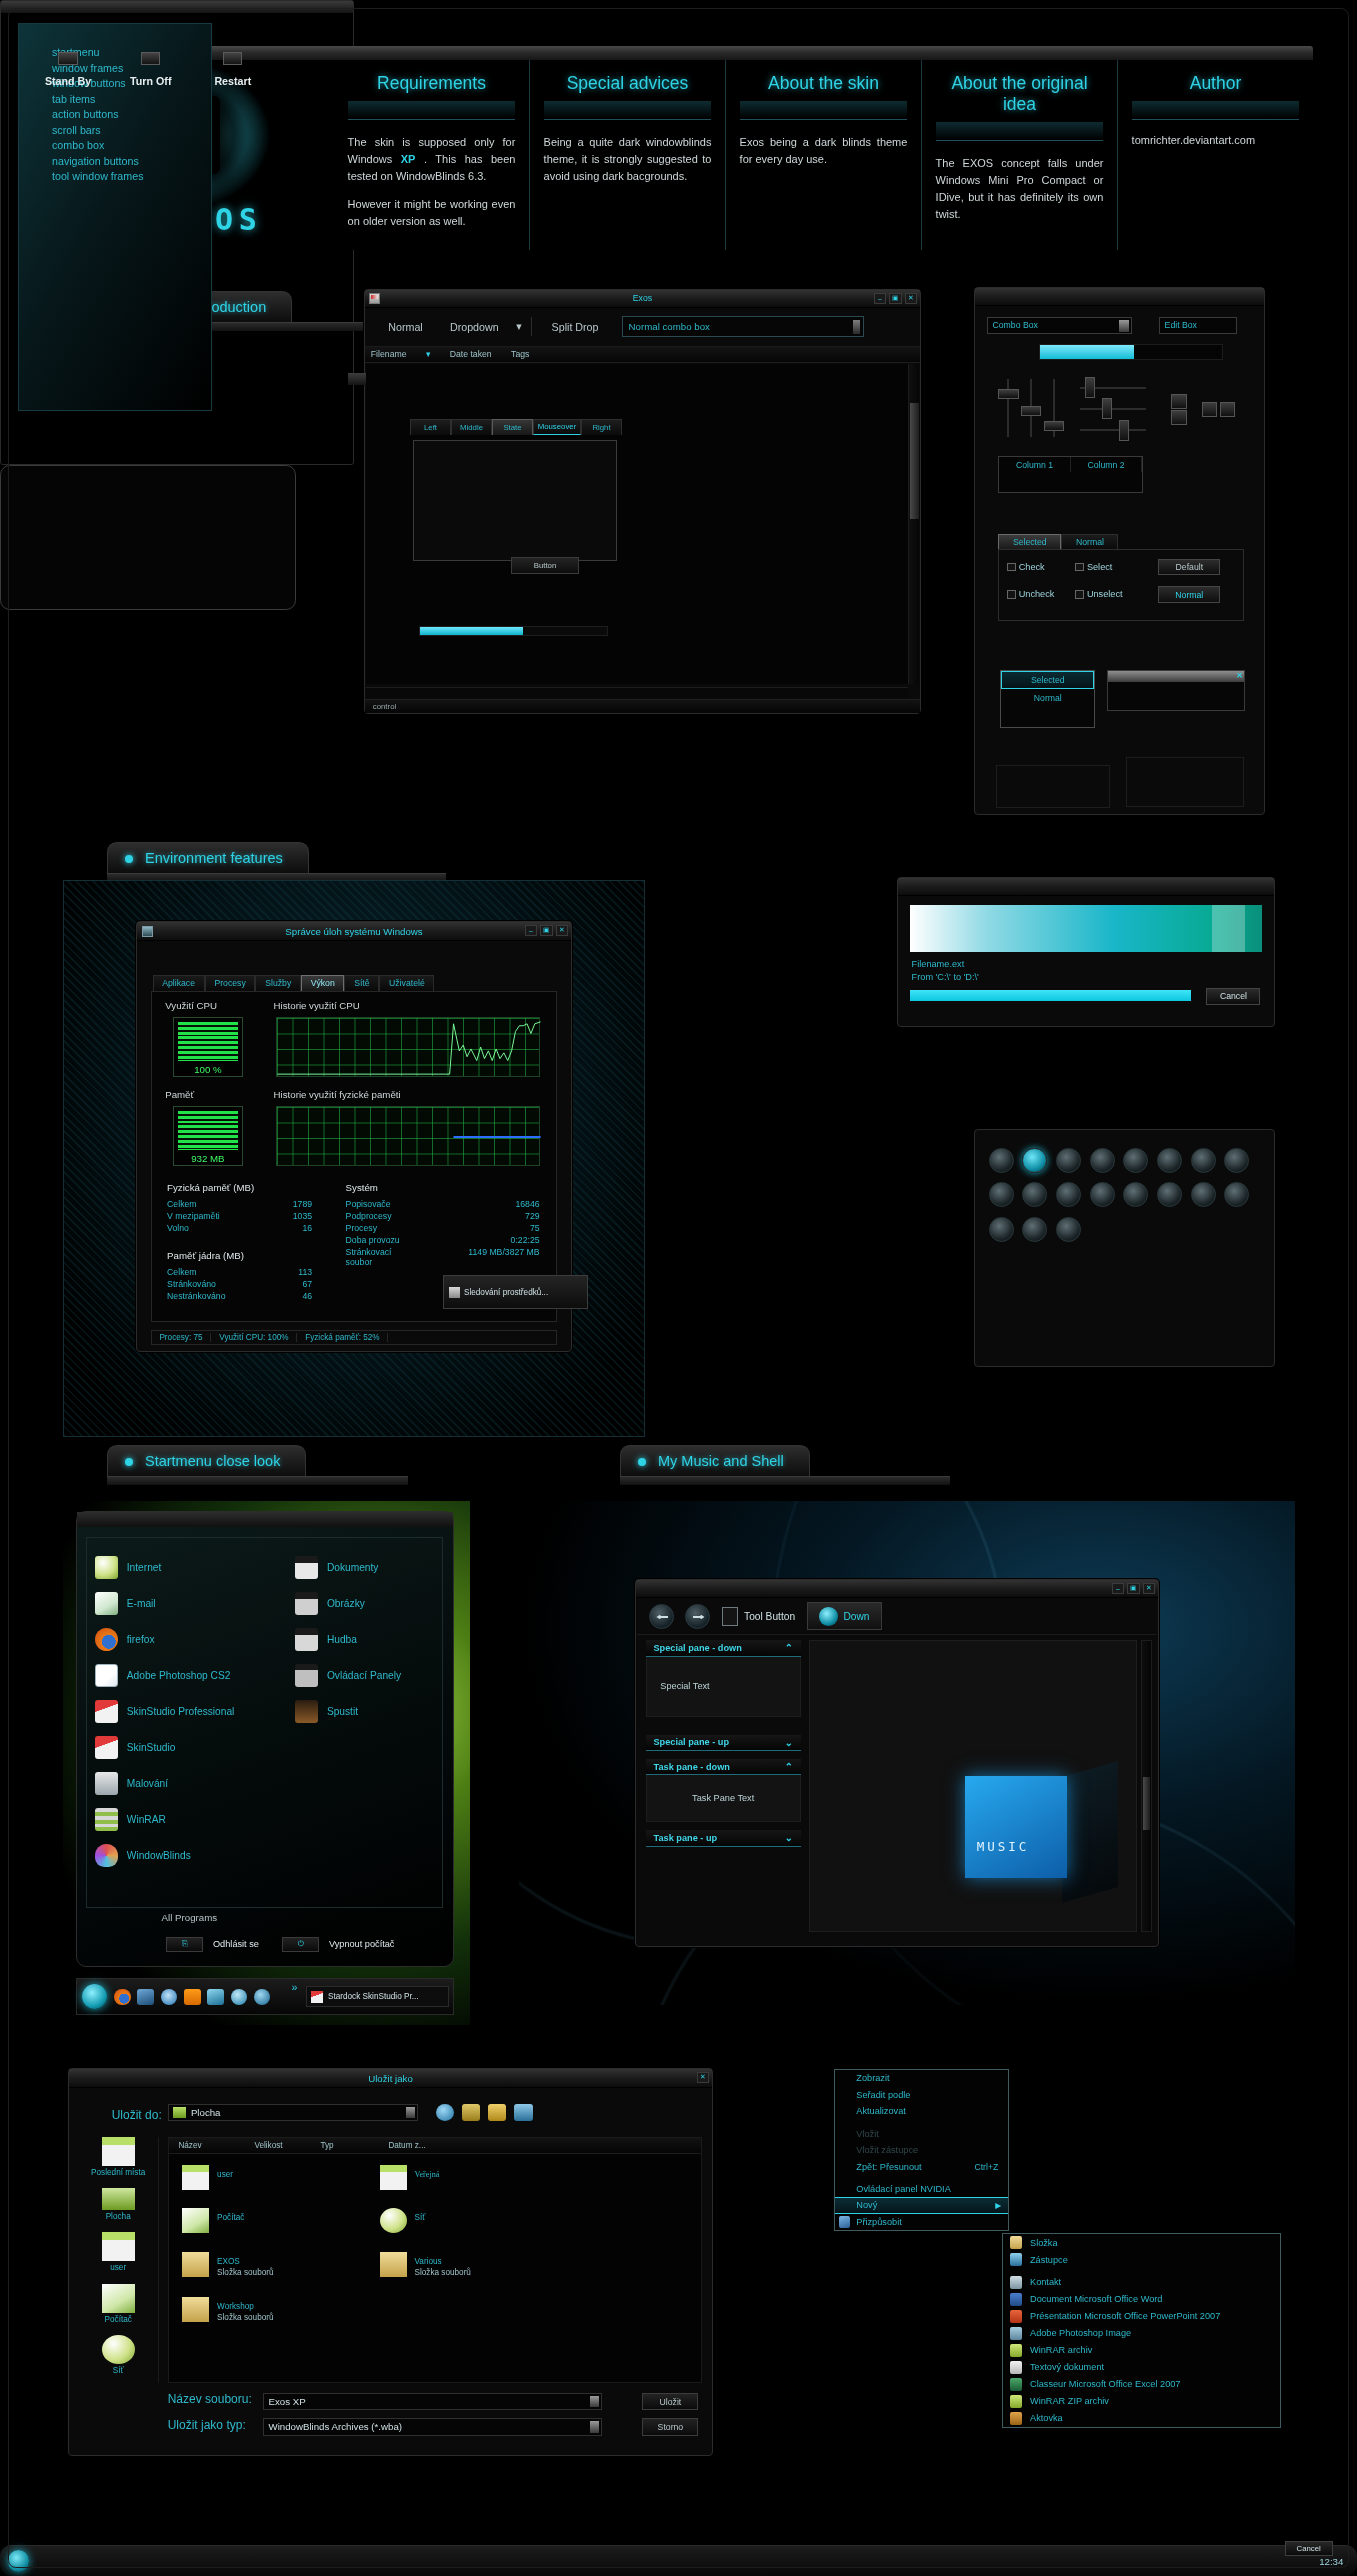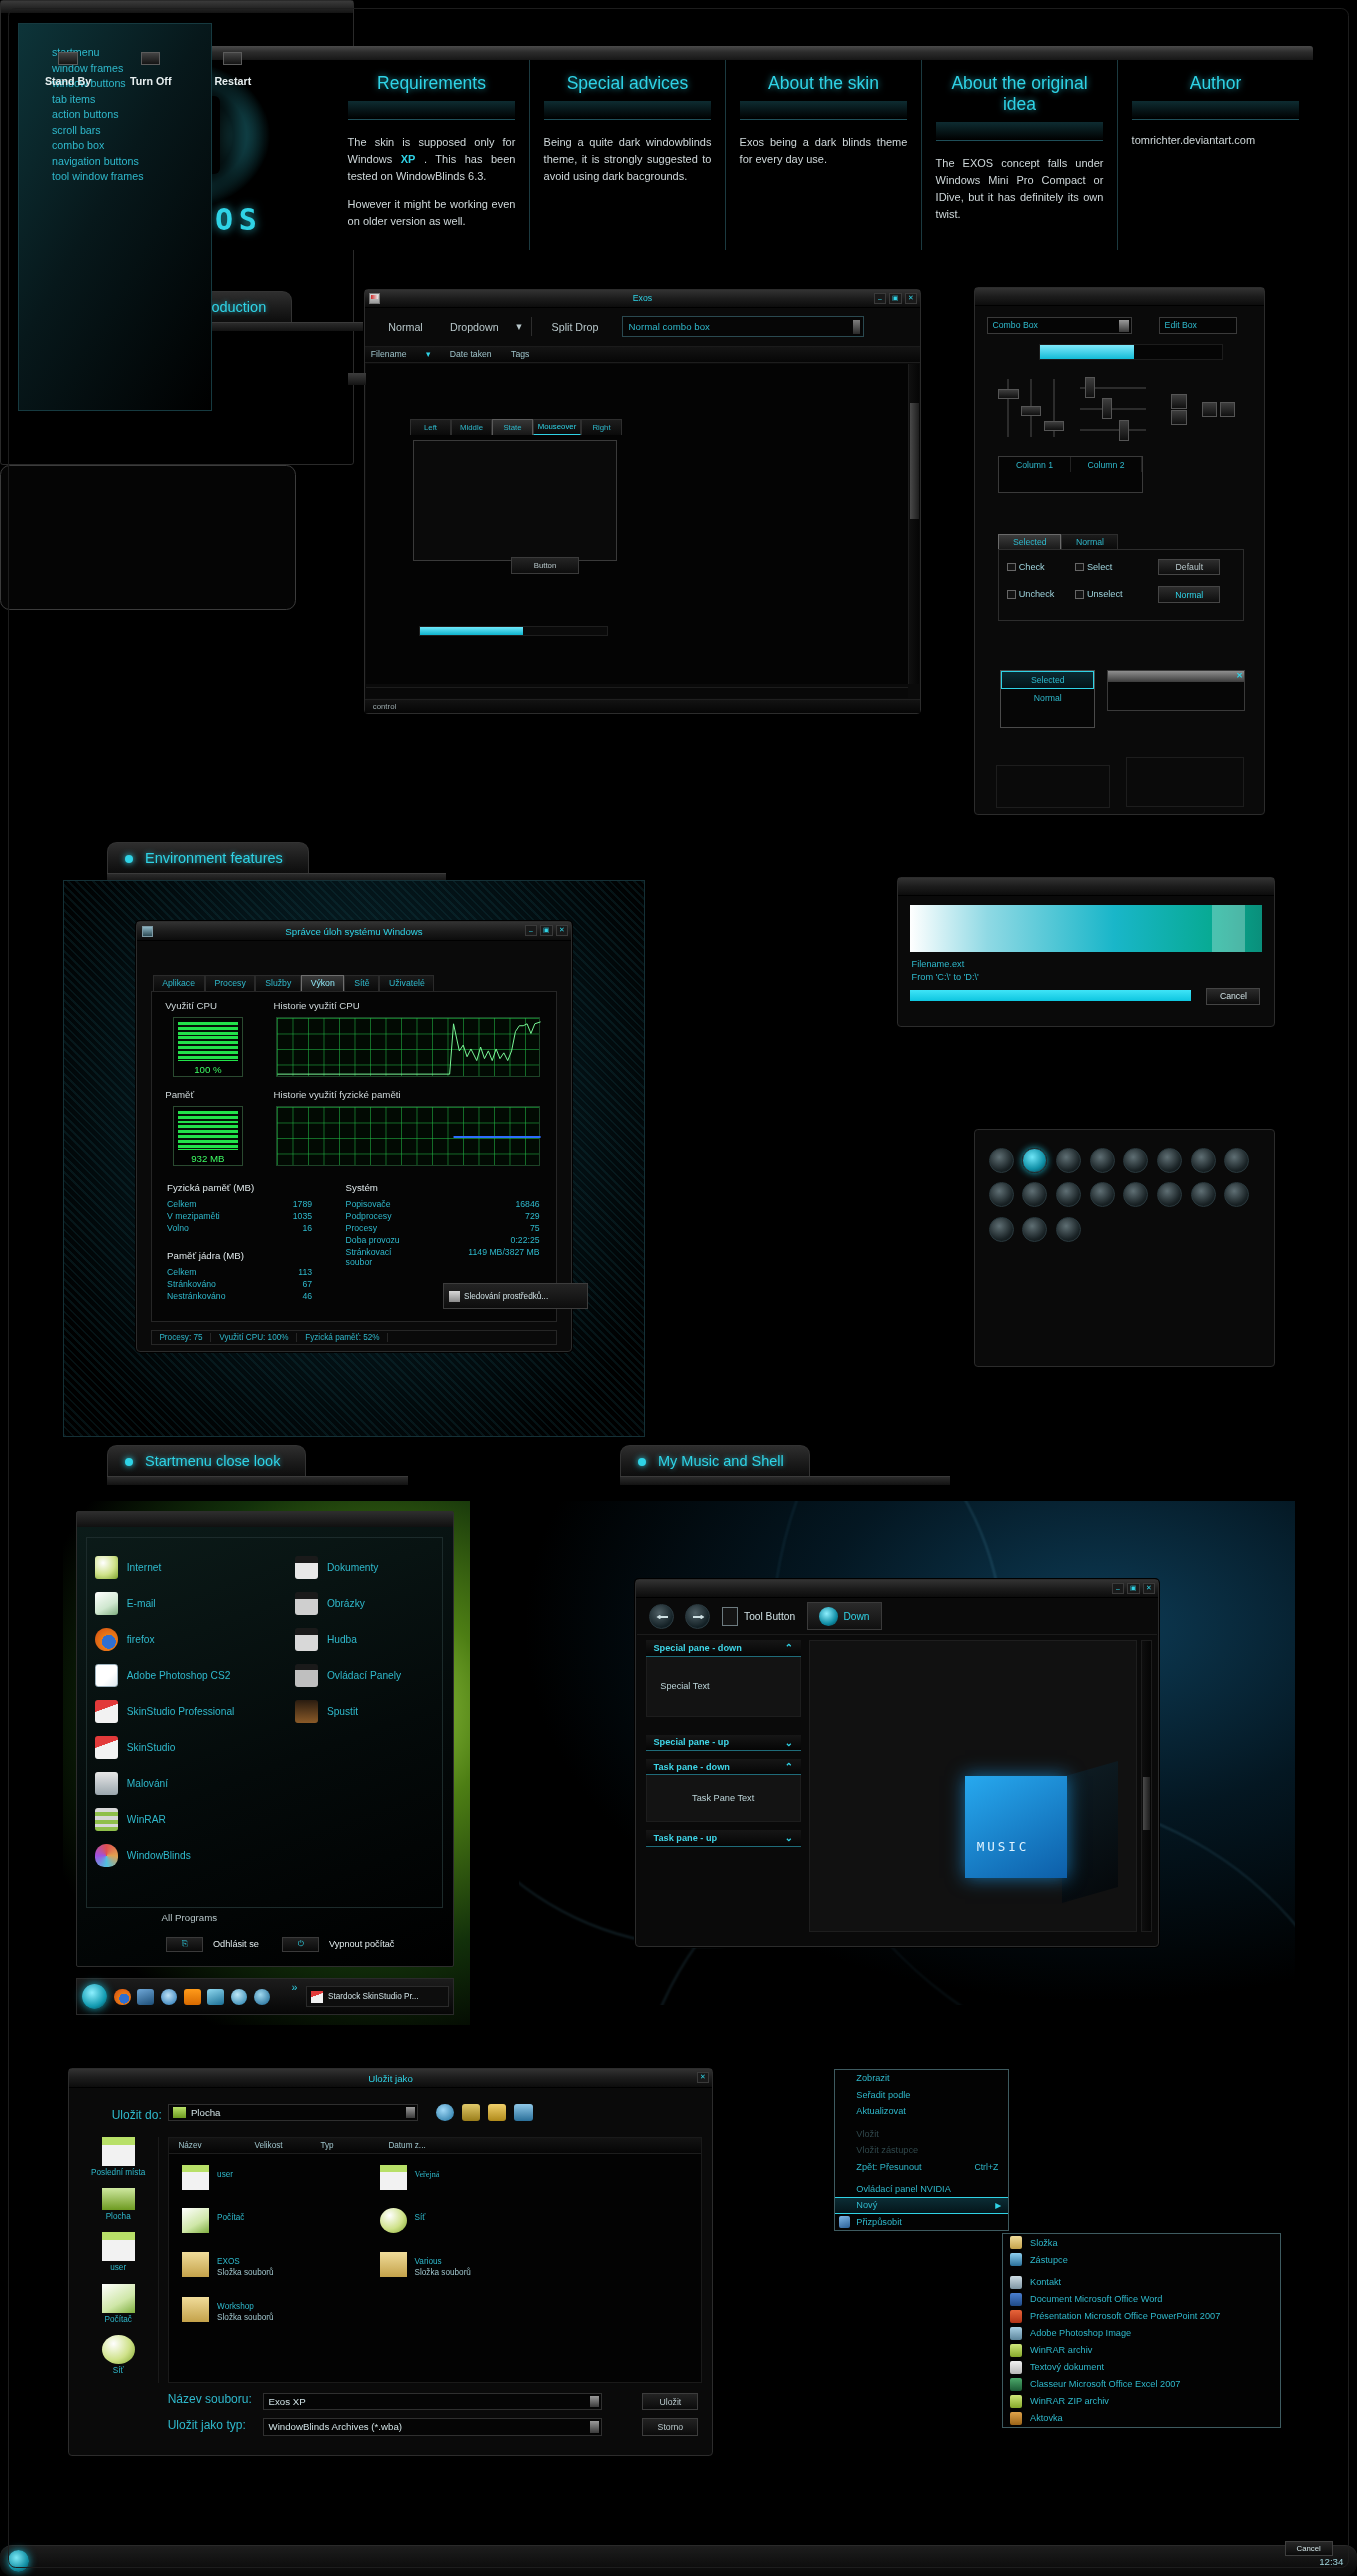--- a/index.html
+++ b/index.html
@@ -249,21 +249,21 @@
     font-size:9.7px; color:#3dfb63; }
   .graph{ position:absolute; background:#020a03; border:1px solid #1d4427;
     background-image:
       linear-gradient(90deg, rgba(34,190,70,.55) 1px, transparent 1px),
       linear-gradient(180deg, rgba(34,190,70,.55) 1px, transparent 1px);
     background-size:15.5px 15.5px; }
   .stat{ position:absolute; font-size:8.7px; }
   .stat .k{ color:#2fb9cc; }
   .stat-row{ display:flex; justify-content:space-between; margin-bottom:1.9px; }
   .sectitle{ position:absolute; font-size:9.7px; color:#dfe8ea; }
-  #tm-res{ position:absolute; left:291px; bottom:11.6px; width:145px; height:26px;
+  #tm-res{ position:absolute; left:291px; bottom:11.6px; width:145px; height:34px;
     background:linear-gradient(180deg,#242424,#0d0d0d); border:1px solid #3c3c3c;
     font-size:8.2px; color:#cfe0e3; display:flex; align-items:center; gap:3.9px; padding-left:5.8px; }
   #tm-status{ position:absolute; left:13.6px; right:13.6px; bottom:5.8px; height:15.5px;
     border:1px solid #262626; display:flex; align-items:center;
     font-size:8.2px; color:#2fb9cc; }
   #tm-status div{ padding:0 7.8px; border-right:1px solid #262626; }
 
   
   #copy-win{ left:897px; top:877px; width:378px; height:150px; }
   #copy-band{ position:absolute; left:11.6px; top:27px; right:11.6px; height:47px;
@@ -306,21 +306,21 @@
   #s4-bar{ left:620px; top:1476px; width:330px; }
 
   #sm-wrap{
     position:absolute; left:63px; top:1501px; width:407px; height:524px;
     background:
       radial-gradient(ellipse at 78% 40%, #a6d94a 0%, #4d7e14 25%, #12300a 55%, #000 80%);
   }
   #sm{
     position:absolute; left:12.6px; top:9.7px; width:378px; height:456px;
     background:linear-gradient(160deg,#0c1c1a 0%,#040a0a 55%,#000 100%);
-    border:1px solid #2d2d2d; border-radius:2px;
+    border:1px solid #2d2d2d; border-radius:10px;
   }
   #sm .topstrip{ height:15.5px; background:linear-gradient(180deg,#2d2d2d,#101010); }
   #sm-cols{ position:absolute; left:9.7px; top:25px; right:9.7px; bottom:58px;
     border:1px solid #1c2b2b; display:flex; }
   #sm-left{ width:57%; padding:11.6px 0 0 7.8px; }
   #sm-right{ flex:1; padding:11.6px 0 0 5.8px; border-left:none; }
   .smi{ display:flex; align-items:center; gap:8.7px; height:36px; }
   .smi .ic{ width:23px; height:23px; flex:none; border-radius:2.9px; }
   .smi .lb{ font-size:10.2px; color:#2fb9cc; }
   #sm-allprog{ position:absolute; left:85px; bottom:43px; font-size:9.7px; color:#b9c8cb; }

